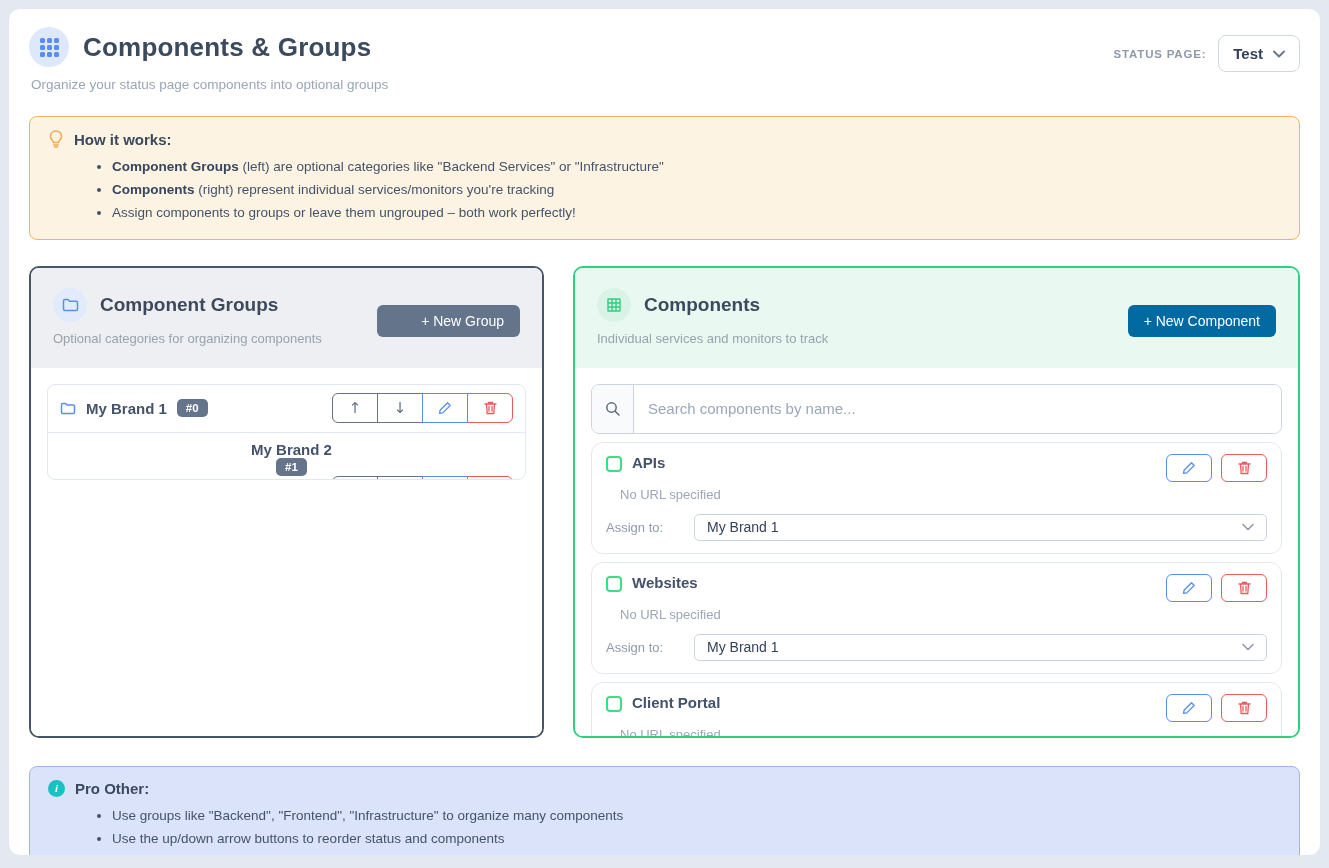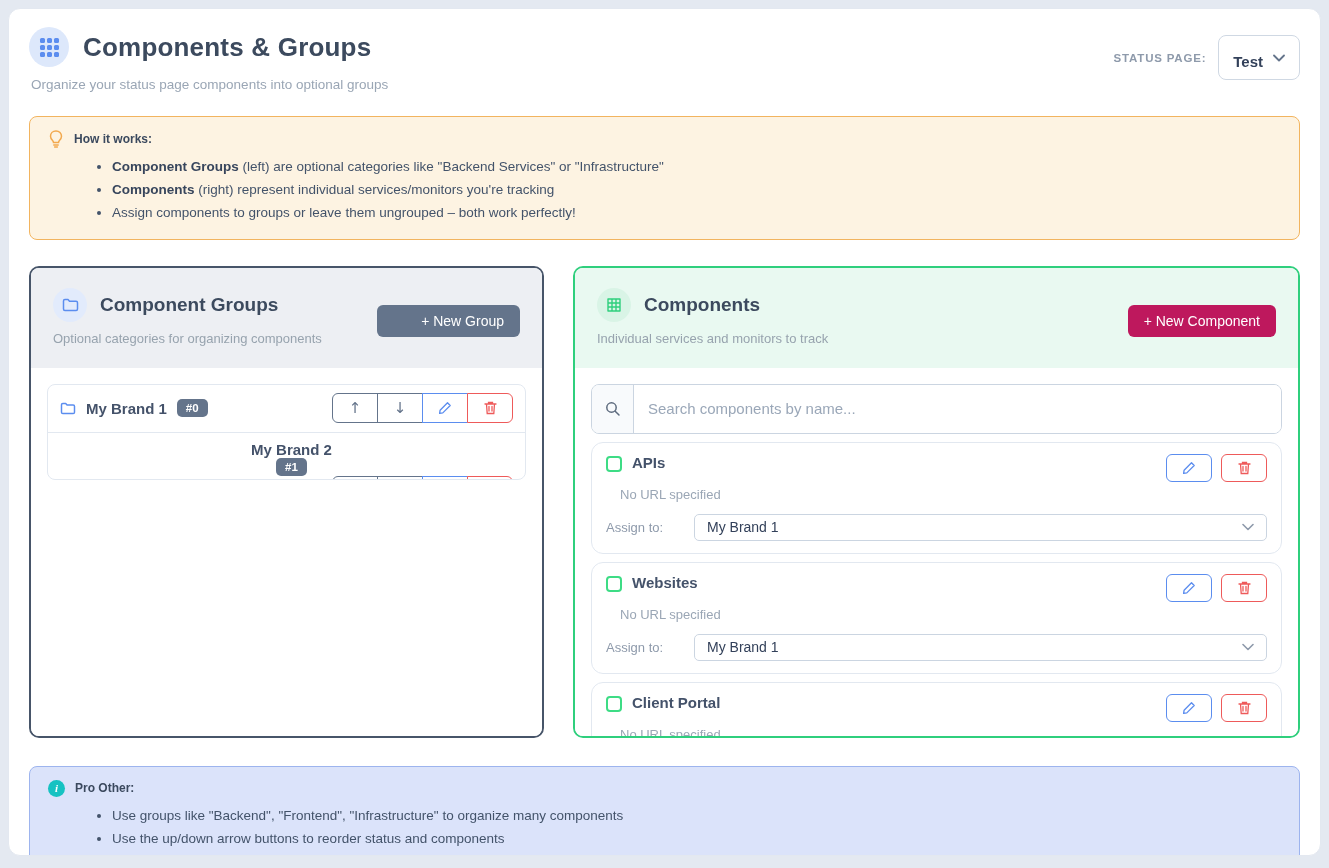--- a/index.html
+++ b/index.html
@@ -25,28 +25,28 @@
   .grid9 { display: grid; grid-template-columns: repeat(3, 5px); grid-template-rows: repeat(3, 5px); gap: 2px; }
   .grid9 span { background: #5b8def; border-radius: 1.5px; }
   .page-title { font-size: 26px; font-weight: 700; color: #3c4a5e; letter-spacing: 0.2px; }
   .page-subtitle { margin-top: 10px; margin-left: 2px; font-size: 13.5px; color: #9aa6b5; }
   .header-right { display: flex; align-items: center; gap: 12px; margin-top: 8px; }
   .status-page-label { font-size: 11.5px; letter-spacing: 0.8px; color: #8e9aab; font-weight: 600; }
   .status-page-select {
     display: flex; align-items: center; gap: 10px; background: #fff;
     border: 1px solid #cfd8e3; border-radius: 8px; padding: 9px 14px; cursor: pointer;
   }
-  .status-page-select .val { font-size: 15px; color: #33415a; font-weight: 600; margin-top: 8px; }
+  .status-page-select .val { font-size: 15px; color: #33415a; font-weight: 600; }
 
   
   .note-box { border-radius: 8px; padding: 13px 18px 14px 18px; }
   .note-box.amber { background: #fdf3e2; border: 1px solid #f2b45f; }
   .note-box.blue { background: #dbe3fa; border: 1px solid #9db4ee; margin-top: 28px; height: 110px; }
   .note-head { display: flex; align-items: center; gap: 10px; }
-  .note-title { font-size: 12px; font-weight: 700; color: #3b495e; }
+  .note-title { font-size: 15px; font-weight: 700; color: #3b495e; }
   .note-box ul { list-style: disc; margin: 7px 0 0 64px; }
   .note-box li { font-size: 13.5px; color: #43536a; line-height: 1.72; }
   .note-box li b { color: #37455c; }
   .bulb-icon, .info-icon { flex: 0 0 auto; }
   .info-icon {
     width: 17px; height: 17px; border-radius: 50%; background: #16c2c2; color: #fff;
     font-size: 11px; font-weight: 700; display: flex; align-items: center; justify-content: center;
     font-family: "Liberation Serif", serif; font-style: italic;
   }
 
@@ -63,21 +63,21 @@
   .panel.groups .panel-icon-circle { background: #e2ebfc; }
   .panel.components .panel-icon-circle { background: #d9f4e6; }
   .panel-title { font-size: 19px; font-weight: 700; color: #3c4a5e; }
   .panel-subtitle { margin-top: 9px; font-size: 13px; color: #97a3ae; }
   .panel-cta {
     position: absolute; right: 22px; top: 37px; border: none; border-radius: 6px;
     color: #fff; font-size: 14px; padding: 8px 16px; cursor: pointer;
     font-family: "Liberation Sans", sans-serif;
   }
   .panel-cta.slate { background: #64748b; padding-left: 44px; }
-  .panel-cta.green { background: #be185d; }
+  .panel-cta.green { background: #0369a1; }
   .panel-body { flex: 1; background: #fff; padding: 16px; }
 
   
   .group-list { border: 1px solid #e2e8f0; border-radius: 8px; overflow: hidden; }
   .group-row { display: flex; align-items: center; padding: 8px 12px; height: 47px; }
   .group-row + .group-row { border-top: 1px solid #e2e8f0; flex-direction: column; }
   .group-name { font-size: 15px; font-weight: 700; color: #44526a; margin-left: 10px; }
   .group-badge {
     margin-left: 10px; background: #64748b; color: #fff; font-size: 11.5px; font-weight: 600;
     padding: 3px 9px; border-radius: 5px;

